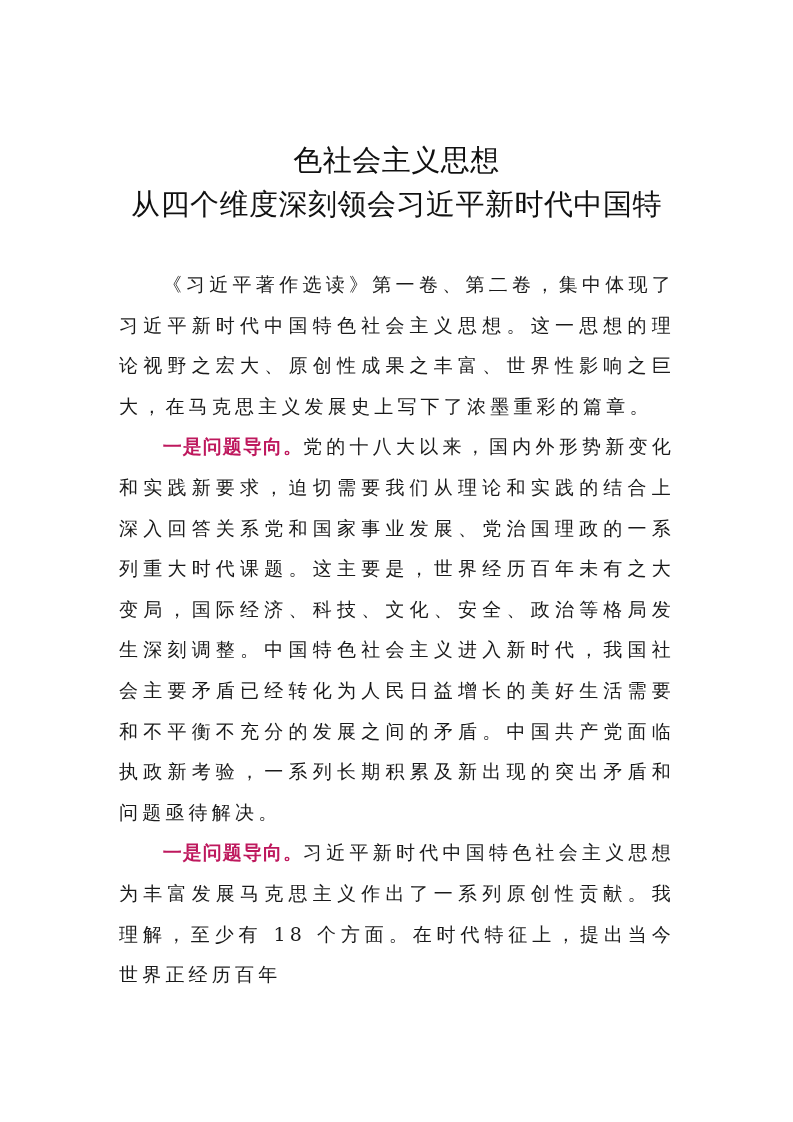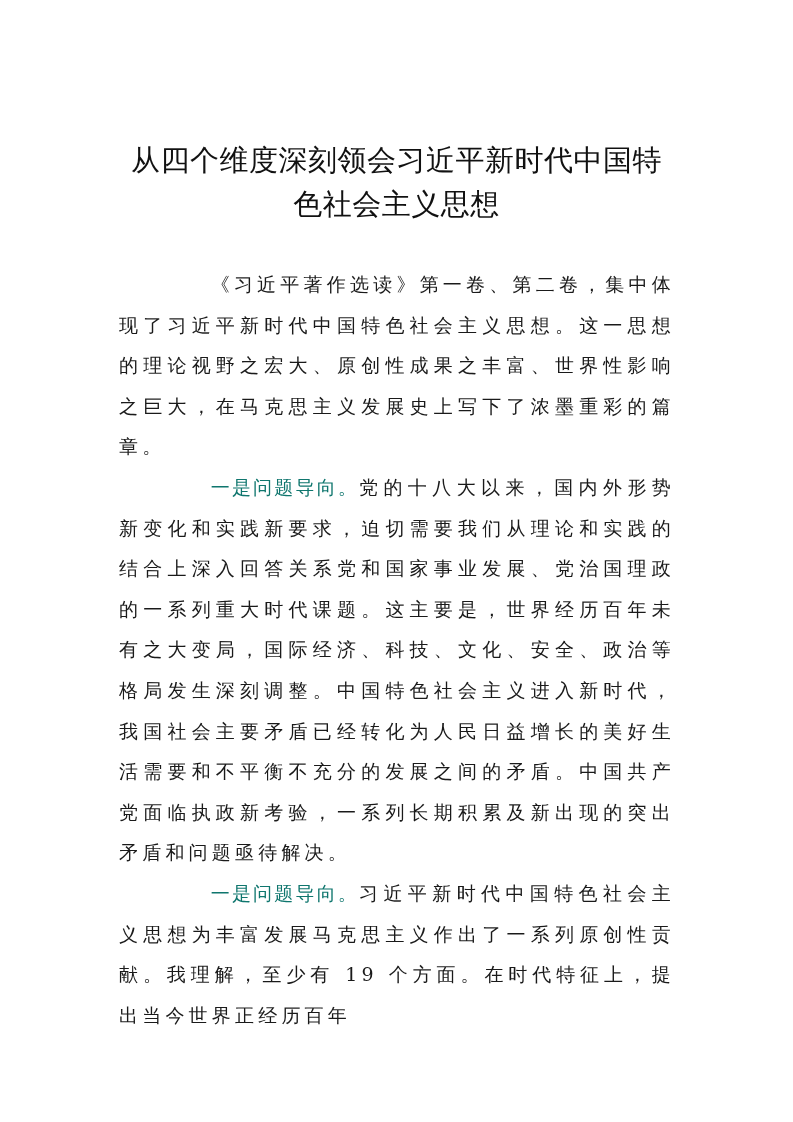--- a/index.html
+++ b/index.html
@@ -18,30 +18,30 @@
   .body-text {
     position: absolute; left: 119px; top: 264px; width: 556px;
     font-family: "DejaVu Serif", "Liberation Serif", serif;
     font-size: 19px; line-height: 40.6px; color: #1a1a1a;
     letter-spacing: 4.2px;
     text-align: justify;
   }
   .body-text p { margin: 0; text-indent: 2.3em; }
   .body-text b {
     font-family: "DejaVu Sans", "Liberation Sans", sans-serif;
-    font-weight: normal; letter-spacing: 1px; color: #0f766e; margin-left: 48px;
+    font-weight: bold; letter-spacing: 1px; color: #be185d;
   }
 </style>
 </head>
 <body>
 
 <div class="page">
   <div class="title">
+    <div>色社会主义思想</div>
     <div>从四个维度深刻领会习近平新时代中国特</div>
-    <div>色社会主义思想</div>
   </div>
 
   <div class="body-text">
     <p><b></b><span>《习近平著作选读》第一卷、第二卷，集中体现了习近平新时代中国特色社会主义思想。这一思想的理论视野之宏大、原创性成果之丰富、世界性影响之巨大，在马克思主义发展史上写下了浓墨重彩的篇章。</span></p>
     <p><b>一是问题导向。</b><span>党的十八大以来，国内外形势新变化和实践新要求，迫切需要我们从理论和实践的结合上深入回答关系党和国家事业发展、党治国理政的一系列重大时代课题。这主要是，世界经历百年未有之大变局，国际经济、科技、文化、安全、政治等格局发生深刻调整。中国特色社会主义进入新时代，我国社会主要矛盾已经转化为人民日益增长的美好生活需要和不平衡不充分的发展之间的矛盾。中国共产党面临执政新考验，一系列长期积累及新出现的突出矛盾和问题亟待解决。</span></p>
-    <p><b>一是问题导向。</b><span>习近平新时代中国特色社会主义思想为丰富发展马克思主义作出了一系列原创性贡献。我理解，至少有 19 个方面。在时代特征上，提出当今世界正经历百年</span></p>
+    <p><b>一是问题导向。</b><span>习近平新时代中国特色社会主义思想为丰富发展马克思主义作出了一系列原创性贡献。我理解，至少有 18 个方面。在时代特征上，提出当今世界正经历百年</span></p>
   </div>
 </div>
 
 </body></html>

